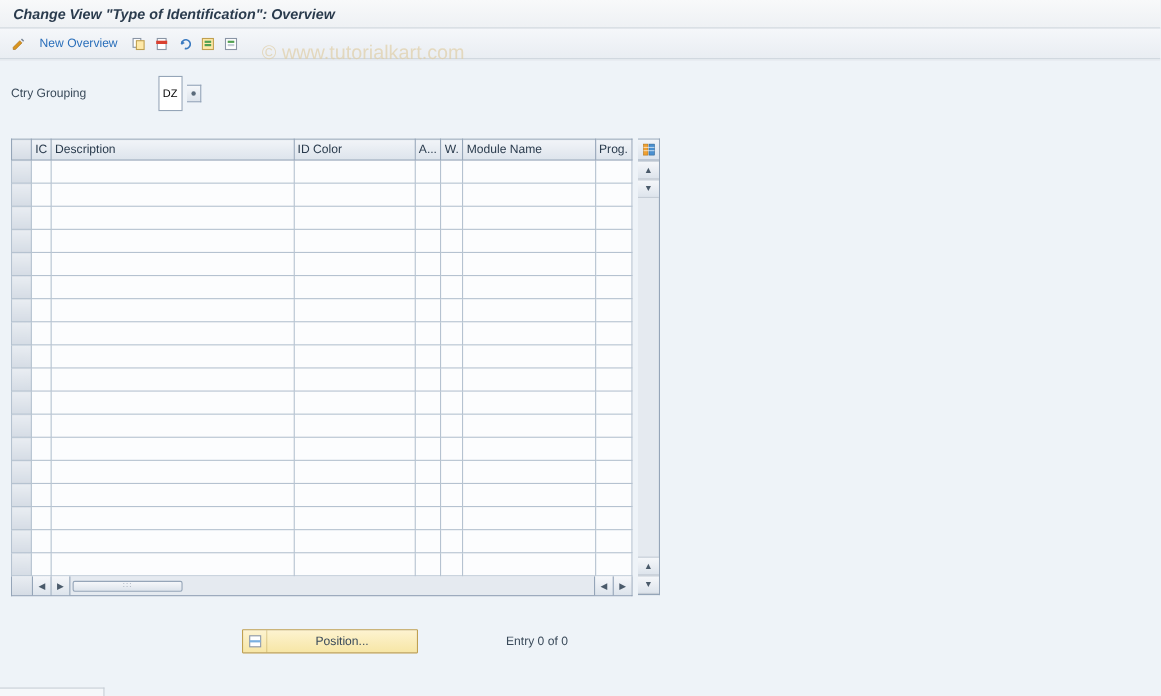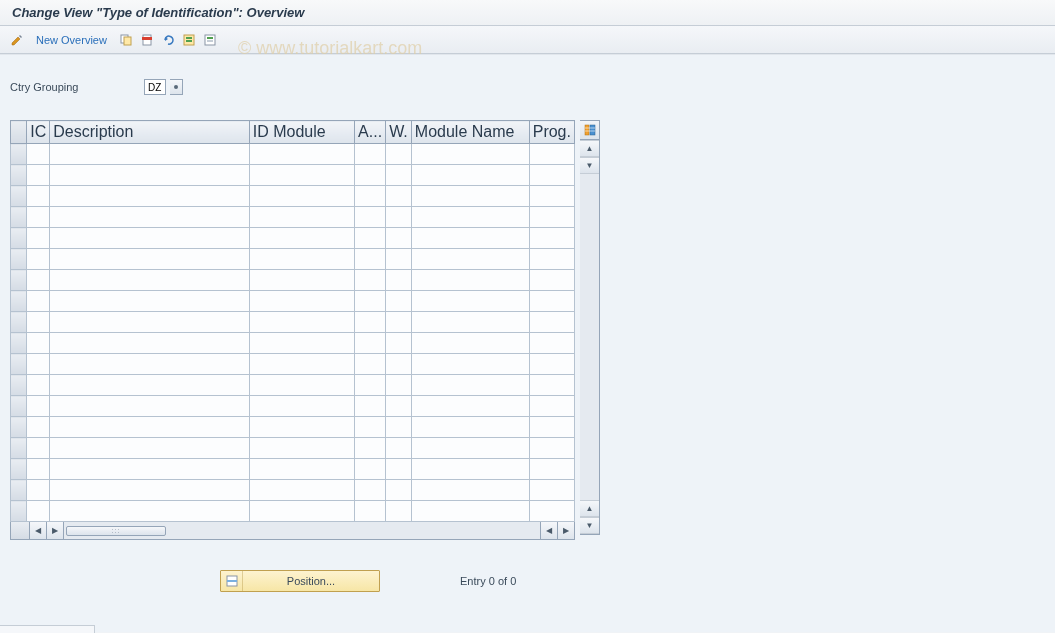--- a/index.html
+++ b/index.html
@@ -64,31 +64,30 @@
       padding: 14px 10px;
       height: calc(100% - 55px);
       background: #eef3f8;
       border-top: 1px solid #e1e6ec;
     }
     .field-row {
       display: flex;
       align-items: center;
       margin-bottom: 25px;
       gap: 4px;
-      margin-top: 10px;
     }
     .field-label {
       width: 130px;
       color: #3a4a5a;
     }
     .field-input {
       border: 1px solid #95a5b8;
       background: #fff;
       padding: 1px 3px;
-      height: 16px;
+      height: 32px;
       width: 22px;
       font-size: 10px;
       text-align: left;
     }
     .f4-help {
       width: 13px;
       height: 16px;
       border: 1px solid #95a5b8;
       border-left: none;
       background: linear-gradient(to bottom, #f5f7fa, #dde4ec);
@@ -116,21 +115,21 @@
       width: 565px;
     }
     .data-table th {
       background: linear-gradient(to bottom, #f1f4f8, #dde4ec);
       border: 1px solid #95a5b8;
       padding: 2px 3px;
       font-weight: normal;
       text-align: left;
       height: 19px;
       color: #2a3b4d;
-      font-size: 16px;
+      font-size: 11px;
       white-space: nowrap;
       overflow: hidden;
     }
     .data-table td {
       border: 1px solid #b5c2d0;
       height: 21px;
       padding: 0 2px;
       background: #fcfdfe;
     }
     .row-selector {
@@ -322,21 +321,21 @@
     <div class="f4-help"></div>
   </div>
 
   <div class="table-container">
     <table class="data-table">
       <thead>
         <tr>
           <th class="row-selector"></th>
           <th class="col-ic">IC</th>
           <th class="col-desc">Description</th>
-          <th class="col-idcolor">ID Module</th>
+          <th class="col-idcolor">ID Color</th>
           <th class="col-a">A...</th>
           <th class="col-w">W.</th>
           <th class="col-module">Module Name</th>
           <th class="col-prog">Prog.</th>
         </tr>
       </thead>
       <tbody id="table-body">
           <tr>
             <td class="row-selector"></td>
             <td></td>

